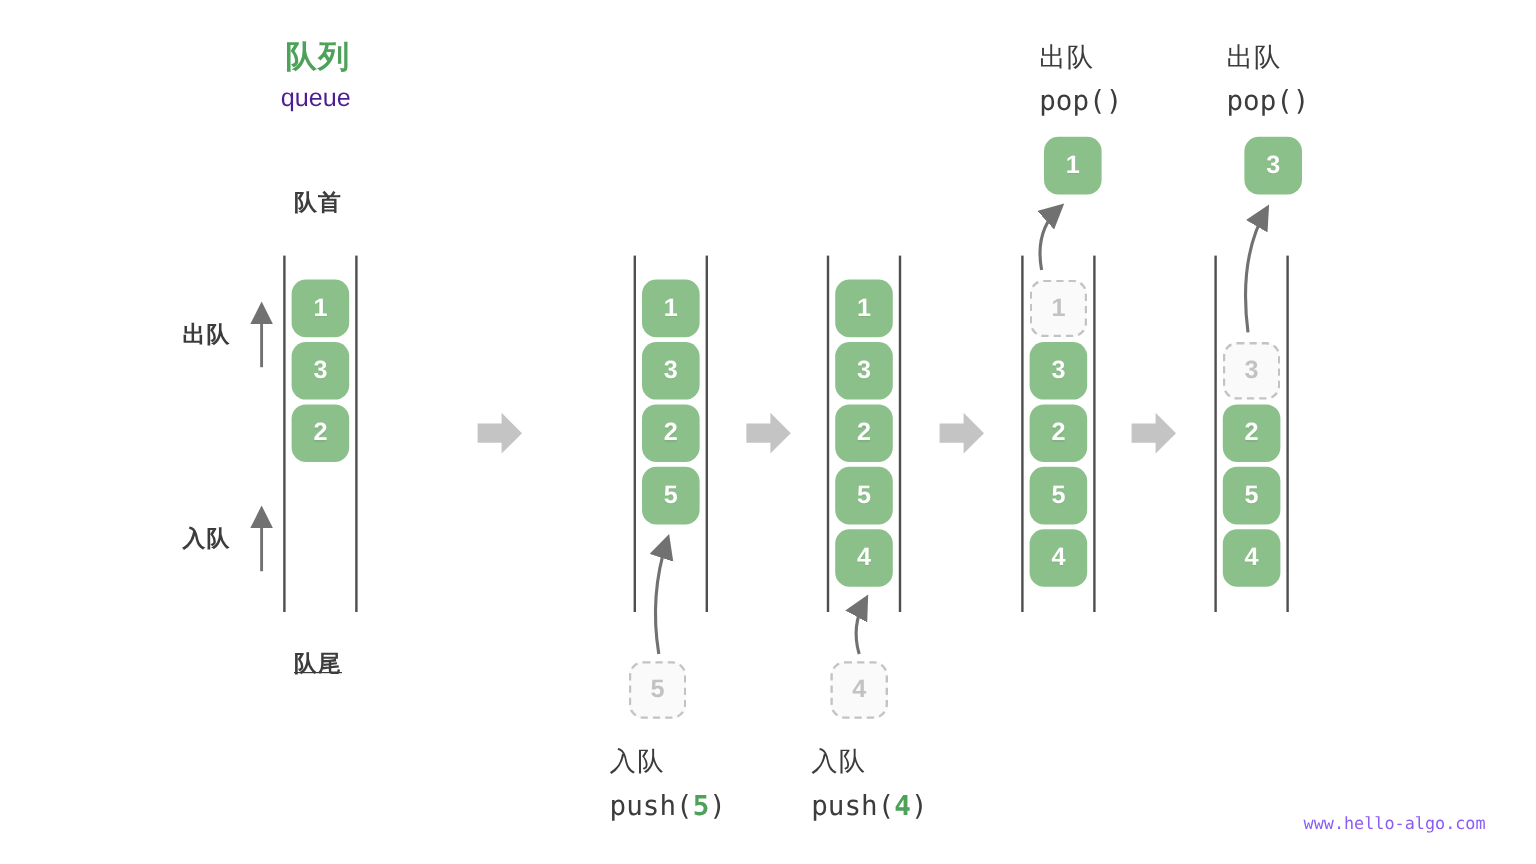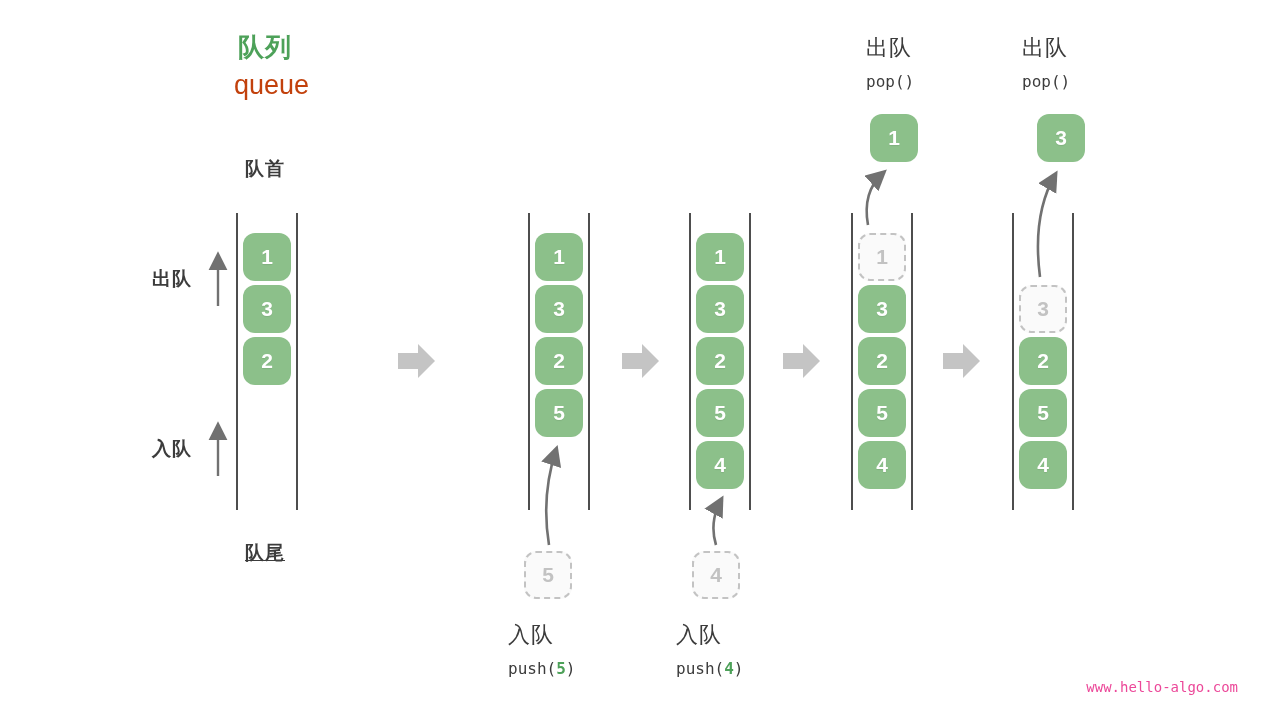--- a/index.html
+++ b/index.html
@@ -5,21 +5,21 @@
   * { margin:0; padding:0; box-sizing:border-box; }
   body { background:#ffffff; }
   .canvas {
     position:relative; width:1280px; height:720px; background:#ffffff;
     font-family:"Liberation Sans","DejaVu Sans",sans-serif; color:#3c3c3c;
     overflow:hidden;
   }
   .overlay { position:absolute; left:0; top:0; width:1280px; height:720px; pointer-events:none; }
 
   .title-zh { position:absolute; left:238px; top:30px; font-size:26px; font-weight:bold; color:#4da159; letter-spacing:1px; }
-  .title-en { position:absolute; left:234px; top:70px; font-size:27px; color:#c2410c; }
+  .title-en { position:absolute; left:234px; top:70px; font-size:21px; color:#4c1d95; }
 
   .lbl { position:absolute; font-size:19px; font-weight:bold; color:#3c3c3c; letter-spacing:1px; }
   .lbl-front { left:245px; top:156px; }
   .lbl-rear  { left:245px; top:540px;text-decoration:underline; }
   .lbl-deq   { left:152px; top:266px; }
   .lbl-enq   { left:152px; top:436px; }
 
   .column {
     position:absolute; top:213px; height:297px; width:62px;
     border-left:2px solid #4e4e4e; border-right:2px solid #4e4e4e;
@@ -45,31 +45,31 @@
   .free.solid { background:#8cc08a; color:#ffffff; text-shadow:0 1px 1px rgba(0,0,0,0.08); }
   .free.ghost { background:#fafafa; border:2px dashed #c3c3c3; color:#c2c2c2; }
 
   .popped-1 { left:870px; top:114px; }
   .popped-2 { left:1037px; top:114px; }
   .incoming-1 { left:524px; top:551px; }
   .incoming-2 { left:692px; top:551px; }
 
   .op { position:absolute; }
   .op-zh { font-size:22px; color:#3c3c3c; letter-spacing:1px; }
-  .op-code { font-family:"DejaVu Sans Mono","Liberation Mono",monospace; font-size:16px; color:#3c3c3c; margin-top:9px; }
+  .op-code { font-family:"DejaVu Sans Mono","Liberation Mono",monospace; font-size:23px; color:#3c3c3c; margin-top:9px; }
   .op-code .arg { color:#4da159; font-weight:bold; }
   .op-push-1 { left:508px; top:620px; }
   .op-push-2 { left:676px; top:620px; }
   .op-pop-1 { left:866px; top:33px; }
   .op-pop-2 { left:1022px; top:33px; }
 
   .watermark {
     position:absolute; right:42px; top:679px;
     font-family:"DejaVu Sans Mono","Liberation Mono",monospace;
-    font-size:14px; color:#ec4899;
+    font-size:14px; color:#8b5cf6;
   }
 </style>
 </head>
 <body>
 
 <div class="canvas">
 
   <svg class="overlay" viewBox="0 0 1280 720">
     <defs>
       <marker id="ah" markerWidth="9" markerHeight="9" refX="6" refY="4" orient="auto">

